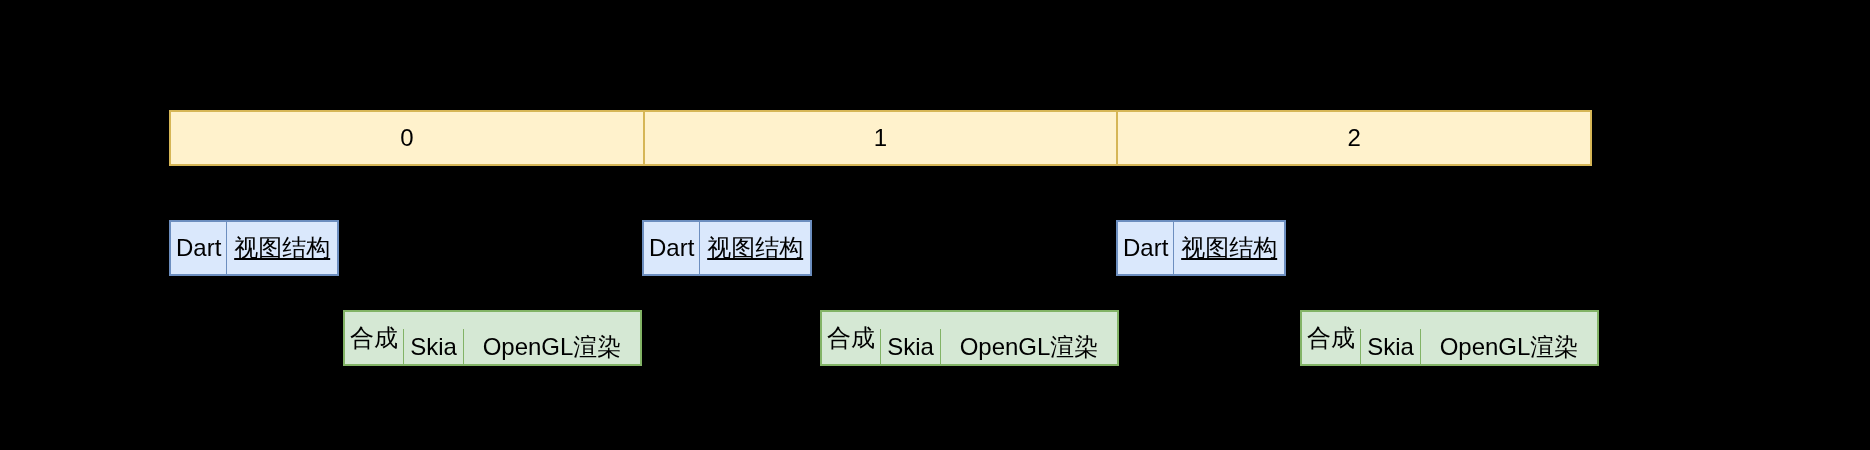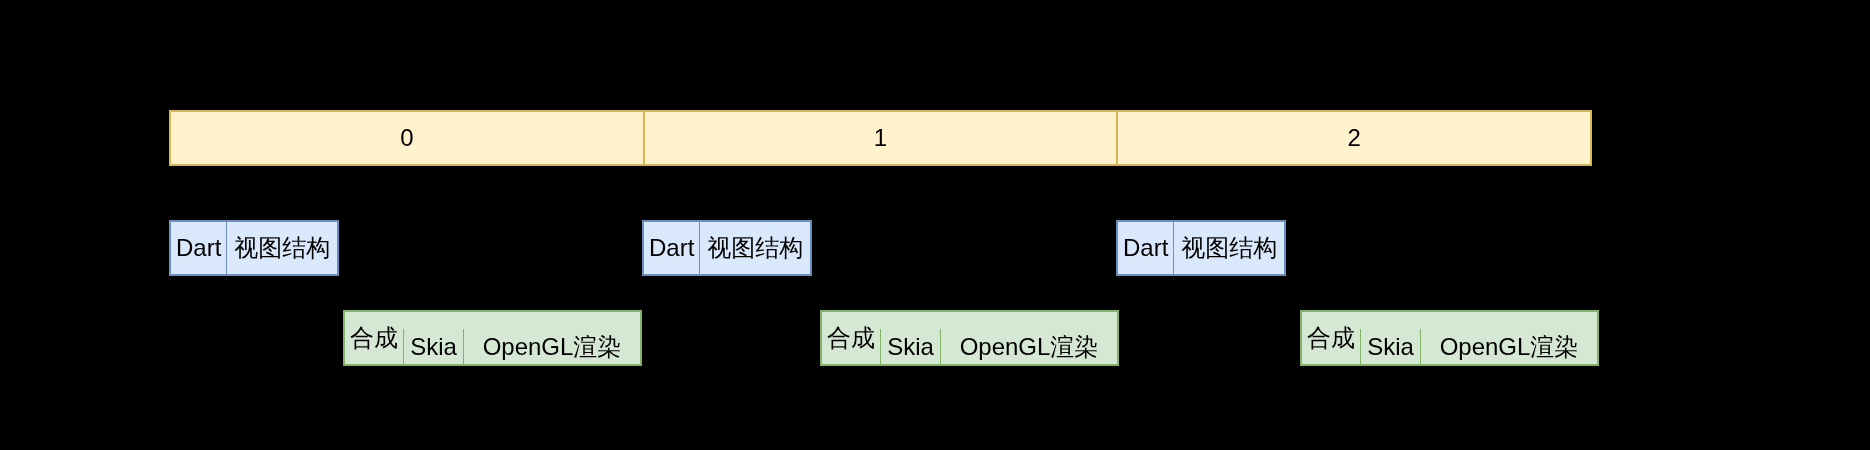--- a/index.html
+++ b/index.html
@@ -33,21 +33,21 @@
   .cell{
     display:flex;align-items:center;justify-content:center;
     padding:0 5px;white-space:nowrap;box-sizing:border-box;
   }
 
   
   .uibox{
     top:220px;width:170px;
     background:#DAE8FC;border:2px solid #6C8EBF;
   }
-  .uibox .cell + .cell{border-left:1.5px solid #6C8EBF;}
+  .uibox .cell + .cell{border-left:1.5px solid #6C8EBF;text-decoration:underline;}
   .uibox .cell-dart{flex:0 0 55px;}
   .uibox .cell-view{flex:1 1 auto;}
   .ui-0{left:169px;} .ui-1{left:642px;} .ui-2{left:1116px;}
 
   
   .gpubox{
     top:310px;width:299px;
     background:#D5E8D4;border:2px solid #82B366;
   }
   .gpubox .cell + .cell{border-left:1.5px solid #82B366;margin-top:17px;}

